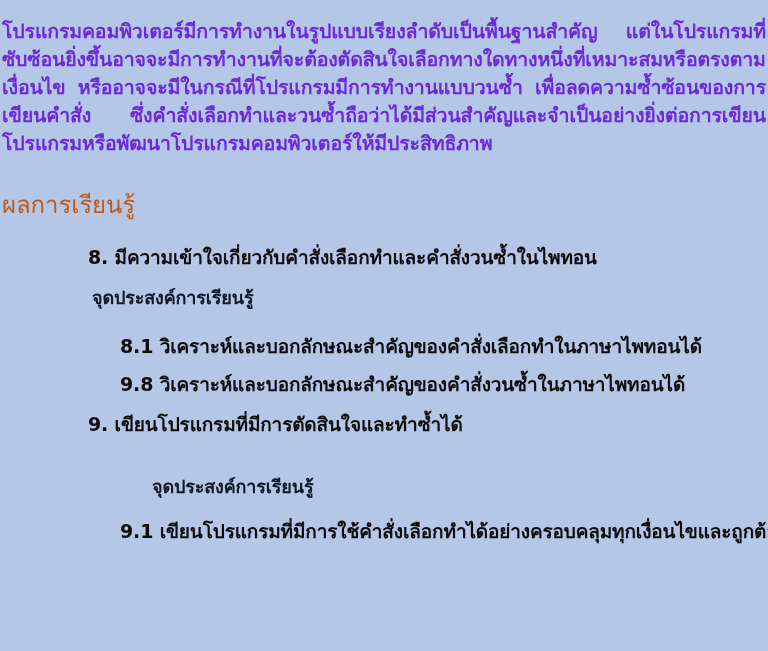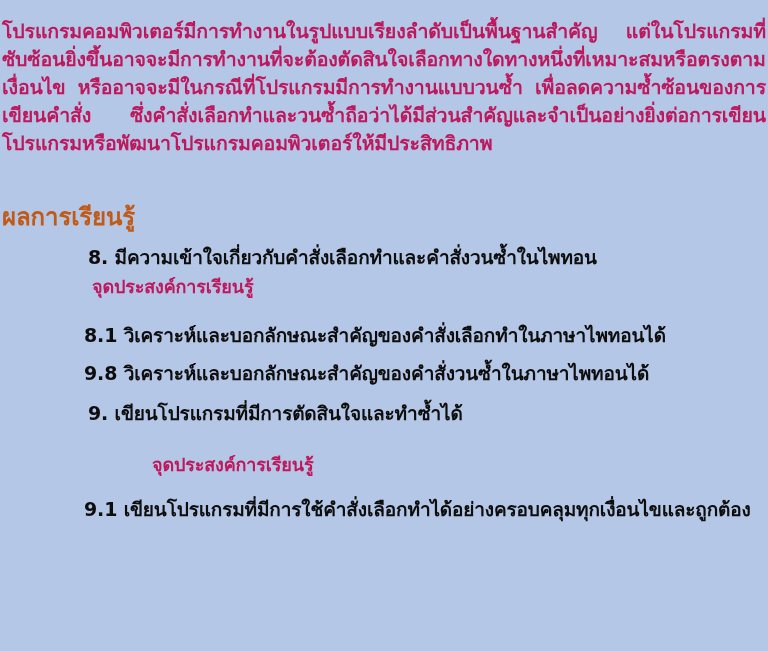--- a/index.html
+++ b/index.html
@@ -23,39 +23,39 @@
     box-sizing: border-box;
   }
 
   
   .intro {
     position: absolute;
     left: 2px;
     top: 18px;
     width: 764px;
     margin: 0;
-    color: #be185d;
+    color: #6d28d9;
     font-size: 19.5px;
     font-weight: bold;
     line-height: 28px;
     text-align: justify;
     text-justify: inter-word;
     word-spacing: -0.5px;
     letter-spacing: -0.15px;
   }
 
   
   .section-heading {
     position: absolute;
     left: 2px;
-    top: 202px;
+    top: 190px;
     margin: 0;
     color: #c05a17;
     font-size: 24px;
-    font-weight: bold;
+    font-weight: normal;
     line-height: 30px;
     letter-spacing: -0.1px;
   }
 
   
   .outline {
     position: absolute;
     left: 0;
     top: 244px;
     width: 768px;
@@ -66,28 +66,29 @@
     margin: 0;
     color: #0d0d0d;
     font-size: 19px;
     font-weight: bold;
     line-height: 26px;
     white-space: nowrap;
     letter-spacing: -0.15px;
   }
 
   .row.level-main   { padding-left: 88px;  }
-  .row.level-sub    { padding-left: 84px; }
+  .row.level-sub    { padding-left: 120px; }
   .row.objective    { padding-left: 92px;  }
   .row.objective-2  { padding-left: 152px; }
 
   .row.objective,
   .row.objective-2 {
-    color: #be185d;
+    color: #0f172a;
     font-size: 18px;
+    margin-top: 11px;
   }
 
   .sp-4  { height: 4px;  }
   .sp-12 { height: 12px; }
   .sp-14 { height: 14px; }
   .sp-18 { height: 18px; }
   .sp-22 { height: 22px; }
   .sp-26 { height: 26px; }
   .spacer { width: 100%; }
 </style>

